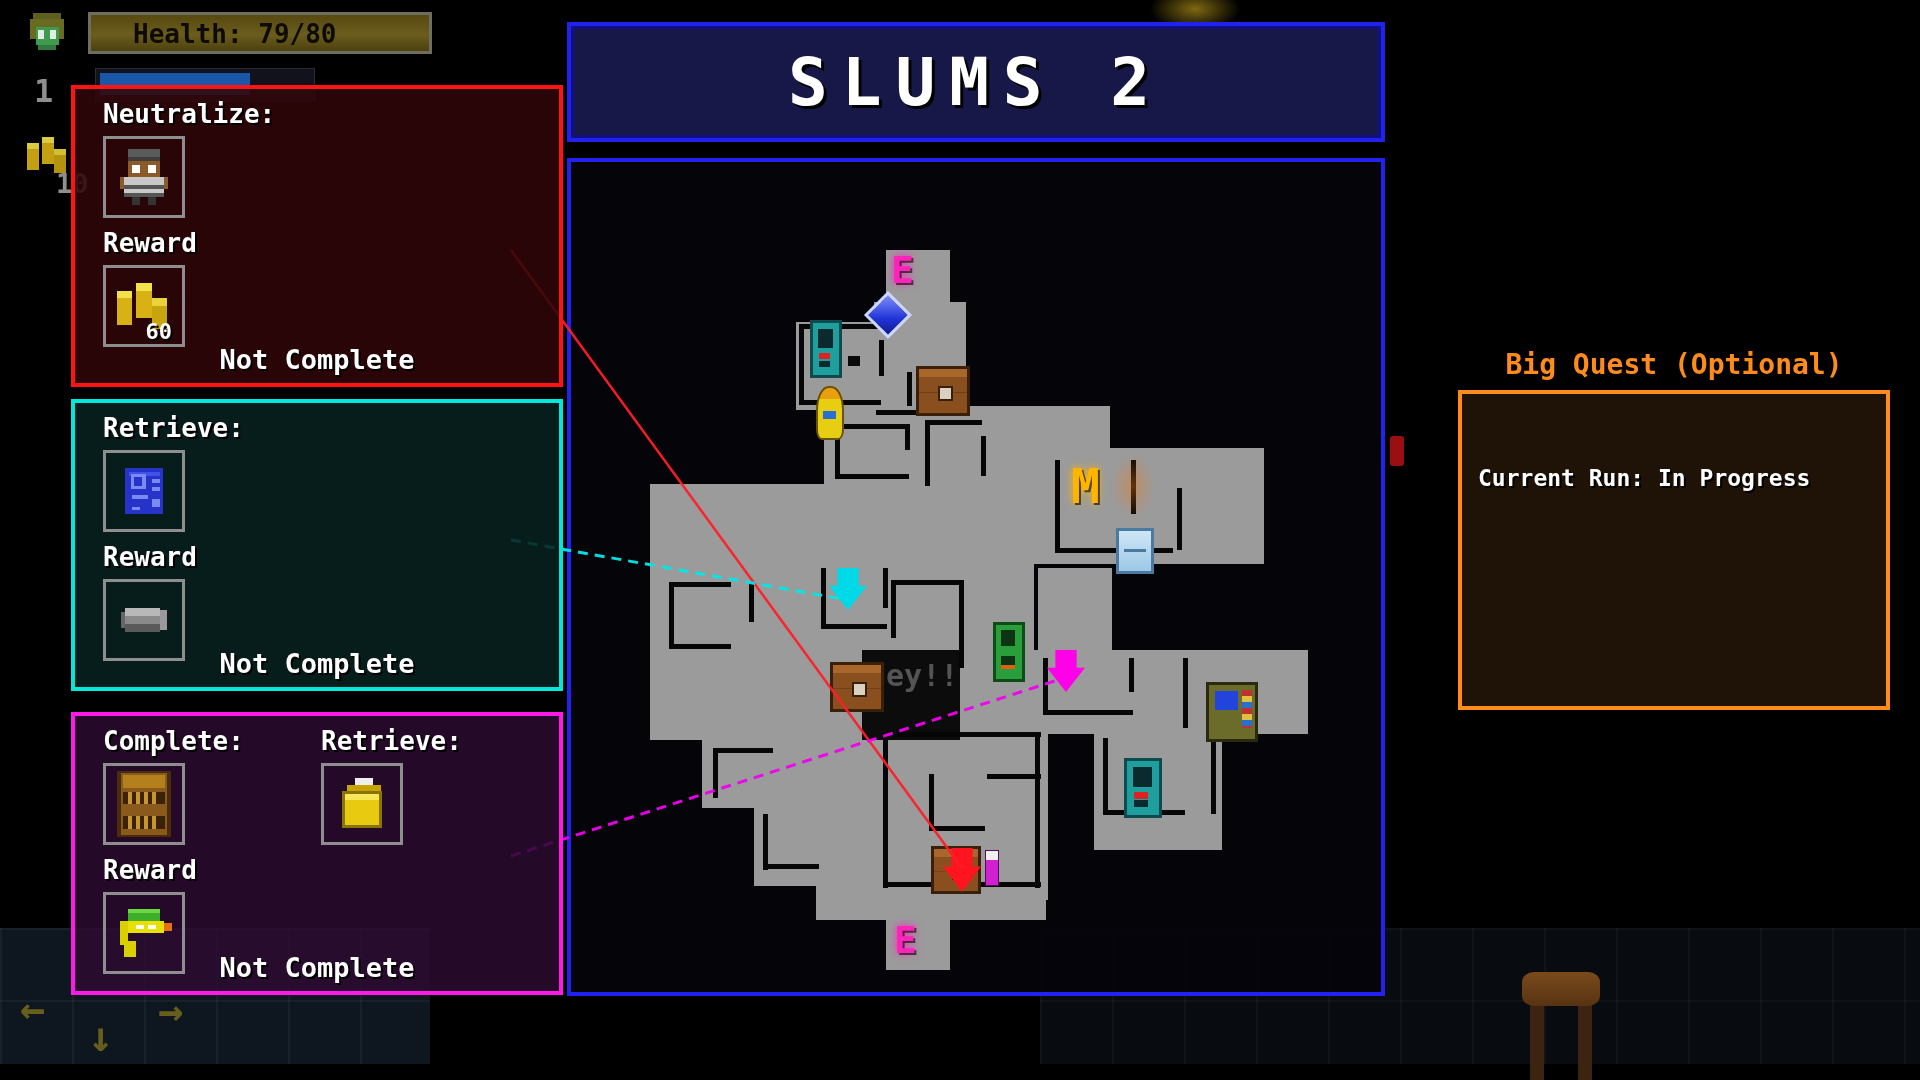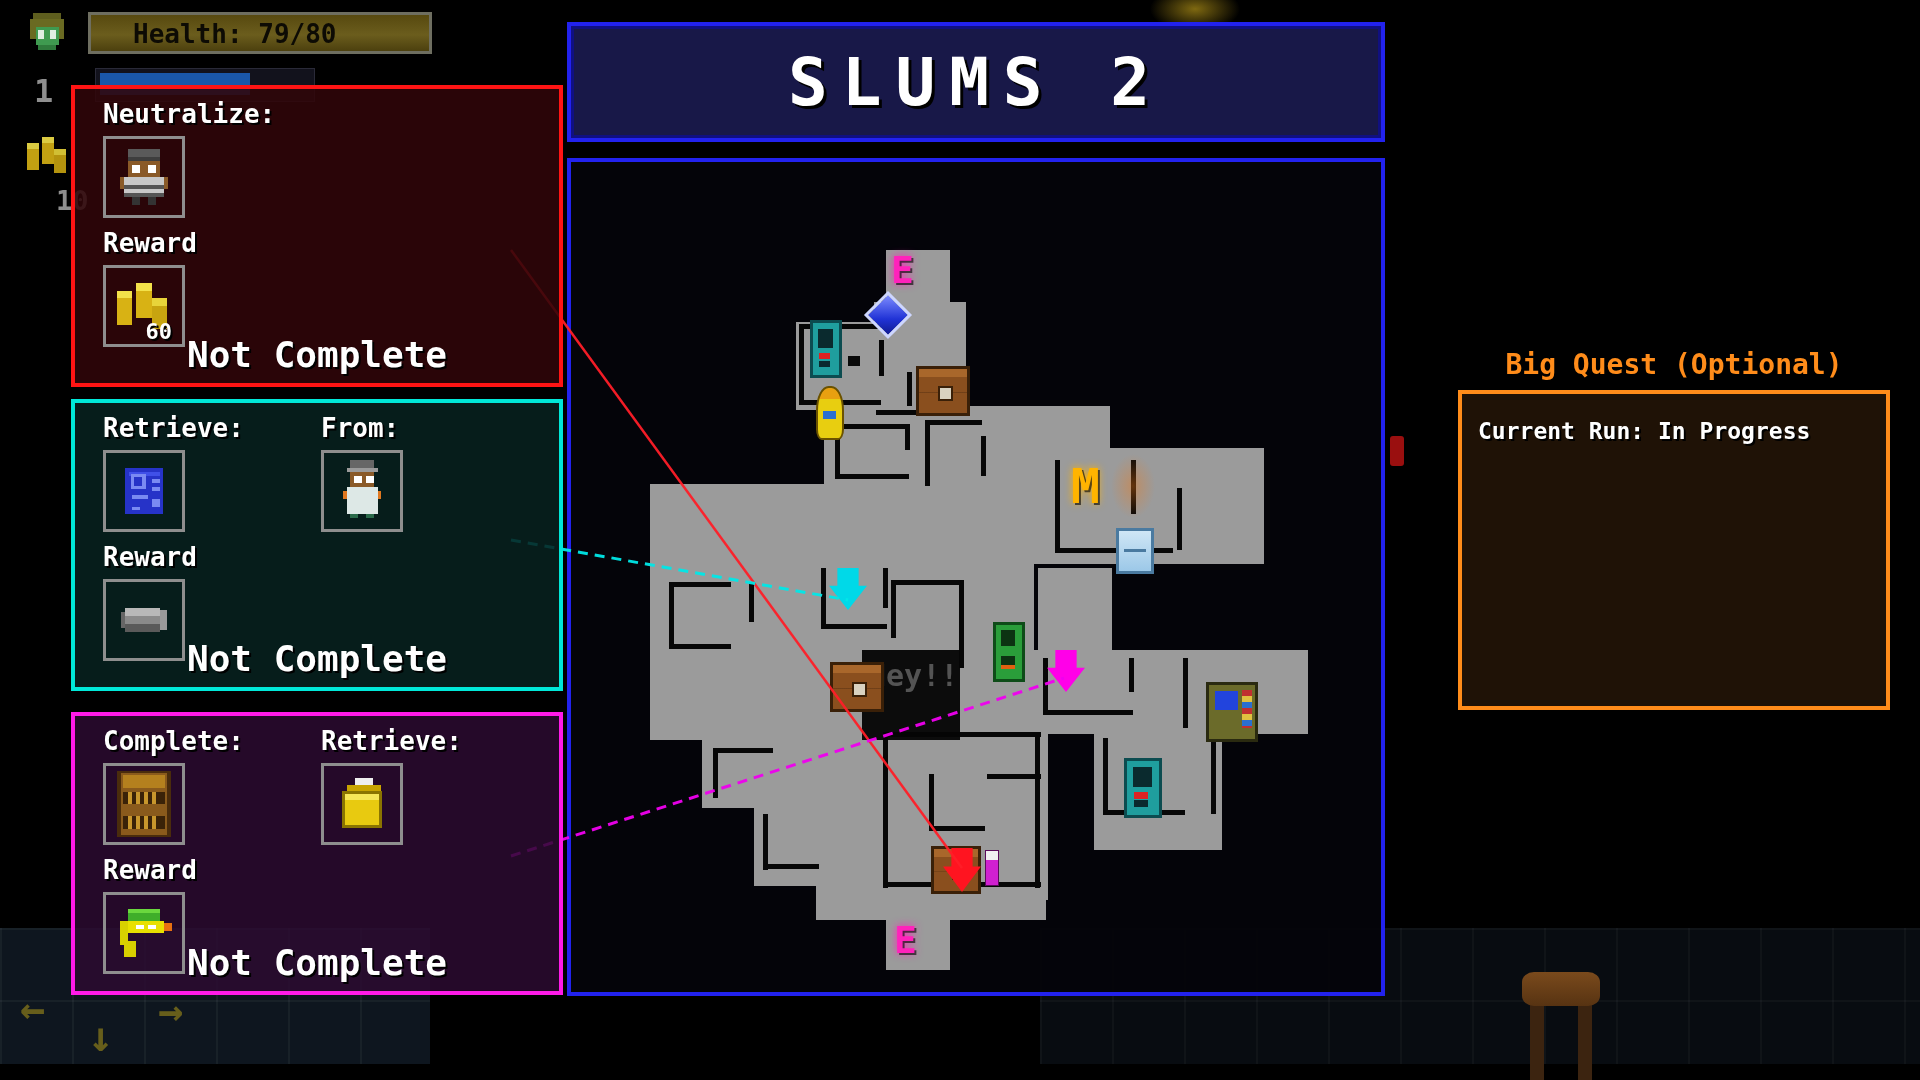--- a/index.html
+++ b/index.html
@@ -32,34 +32,34 @@
     border:1px solid #2a2a38;}
   #bg-xp-bar .fill{position:absolute;left:4px;top:4px;width:150px;height:22px;
     background:#1e6fd8;opacity:.75;}
 
   
   #hud-head{left:24px;top:8px;width:46px;height:50px;z-index:2;}
   #hud-health{left:88px;top:12px;width:344px;height:42px;z-index:2;
     border:3px solid #6e6e60;background:linear-gradient(#57490f,#6b5d1d 55%,#4c400e);
     color:#0d0b04;font-size:26px;line-height:38px;padding-left:42px;box-sizing:border-box;}
   #hud-slot{left:34px;top:72px;color:#8f8f8f;font-size:32px;z-index:2;}
-  #hud-coin-count{left:56px;top:168px;color:#8f8f8f;font-size:27px;z-index:2;margin-top:17px;}
+  #hud-coin-count{left:56px;top:168px;color:#8f8f8f;font-size:27px;z-index:2;}
   #hud-coins{left:24px;top:134px;width:48px;height:42px;z-index:2;opacity:.9;}
 
   
   .quest{width:492px;border:4px solid #fff;box-sizing:border-box;z-index:6;color:#fff;}
   .q-label{font-size:26px;color:#fff;text-shadow:2px 2px 0 #000;margin:0;}
   .q-row{display:flex;}
   .q-col{width:218px;}
   .q-iconbox{width:82px;height:82px;border:3px solid #8e8e8e;box-sizing:border-box;
     margin-top:7px;position:relative;display:flex;align-items:center;justify-content:center;}
   .q-count{position:absolute;right:10px;bottom:0px;font-size:22px;color:#fff;
     text-shadow:2px 2px 0 #000;}
   .q-status{position:absolute;left:0;right:0;bottom:8px;text-align:center;
-    font-size:36px;text-shadow:2px 2px 0 #000;}
+    font-size:27px;text-shadow:2px 2px 0 #000;}
   .q-pad{padding:10px 0 0 28px;}
 
   
   #title-panel{left:567px;top:22px;width:818px;height:120px;z-index:4;
     border:4px solid #2222ee;background:#181848;box-sizing:border-box;
     display:flex;align-items:center;justify-content:center;
     box-shadow:inset 0 0 0 3px #101080;}
   #title-panel .t{font-size:66px;letter-spacing:14px;color:#fff;text-shadow:3px 3px 0 #000;}
   #map-panel{left:567px;top:158px;width:818px;height:838px;z-index:4;
     border:4px solid #2222ee;background:rgba(4,4,10,.94);box-sizing:border-box;}
@@ -101,21 +101,21 @@
   #map-fire{left:540px;top:292px;width:44px;height:64px;border-radius:50%;
     background:radial-gradient(closest-side,rgba(240,120,20,.4),rgba(240,120,20,0));}
 
   
   #big-quest-title{left:1458px;top:348px;width:432px;text-align:center;z-index:4;
     color:#ff8c1a;font-size:28px;text-shadow:2px 2px 0 #000;}
   #big-quest-box{left:1458px;top:390px;width:432px;height:320px;z-index:4;
     border:4px solid #ff8c1a;background:rgba(34,19,6,.92);box-sizing:border-box;
     color:#fff;font-size:23px;line-height:34px;padding:20px 14px 0 16px;}
   #big-quest-desc{white-space:pre-line;margin-bottom:34px;text-shadow:2px 2px 0 #000;}
-  .bq-line{text-shadow:2px 2px 0 #000;}
+  .bq-line{text-shadow:2px 2px 0 #000;margin-top:47px;}
 
   
   #lines-svg{position:absolute;left:0;top:0;width:1920px;height:1080px;z-index:5;pointer-events:none;}
 </style>
 </head>
 <body>
 
 <div id="bg-floor-left" class="abs"></div>
 <div id="bg-floor-right" class="abs"></div>
 <div id="bg-bottom-bar" class="abs"></div>
@@ -197,37 +197,20 @@
         <div class="q-iconbox">
           <svg width="62" height="62" viewBox="0 0 16 16" shape-rendering="crispEdges">
             <rect x="3" y="2" width="10" height="12" fill="#2633c8"></rect>
             <rect x="4" y="3" width="8" height="1" fill="#4050e8"></rect>
             <rect x="5" y="4" width="3" height="3" fill="none" stroke="#7a8af2" stroke-width="0.8"></rect>
             <rect x="10" y="5" width="2" height="1" fill="#7a8af2"></rect>
               <rect x="10" y="7" width="2" height="1" fill="#7a8af2"></rect>
             <rect x="5" y="9" width="4" height="1" fill="#7a8af2"></rect>
               <rect x="10" y="10" width="2" height="2" fill="#7a8af2"></rect>
             <rect x="5" y="12" width="2" height="1" fill="#7a8af2"></rect>
-          </svg>
-        </div>
-      </div>
-      <div class="q-col">
-        <div class="q-label">From:</div>
-        <div class="q-iconbox">
-          <svg width="62" height="62" viewBox="0 0 16 16" shape-rendering="crispEdges">
-            <rect x="5" y="0" width="6" height="2" fill="#666"></rect>
-              <rect x="4" y="2" width="8" height="1" fill="#9a9a9a"></rect>
-            <rect x="5" y="3" width="6" height="4" fill="#8a5a28"></rect>
-            <rect x="6" y="4" width="2" height="2" fill="#fff"></rect>
-              <rect x="9" y="4" width="2" height="2" fill="#fff"></rect>
-            <rect x="4" y="7" width="8" height="7" fill="#dde8e6"></rect>
-            <rect x="3" y="8" width="1" height="2" fill="#e07820"></rect>
-              <rect x="12" y="8" width="1" height="2" fill="#e07820"></rect>
-            <rect x="5" y="14" width="2" height="1" fill="#2a6a4a"></rect>
-              <rect x="9" y="14" width="2" height="1" fill="#2a6a4a"></rect>
           </svg>
         </div>
       </div>
     </div>
     <div class="q-label" style="margin-top:10px;">Reward</div>
     <div class="q-iconbox">
       <svg width="62" height="40" viewBox="0 0 16 8" shape-rendering="crispEdges">
         <rect x="2" y="2" width="2" height="4" fill="#666"></rect>
         <rect x="3" y="1" width="9" height="6" fill="#8a8a8a"></rect>
         <rect x="3" y="1" width="9" height="2" fill="#b8b8b8"></rect>

